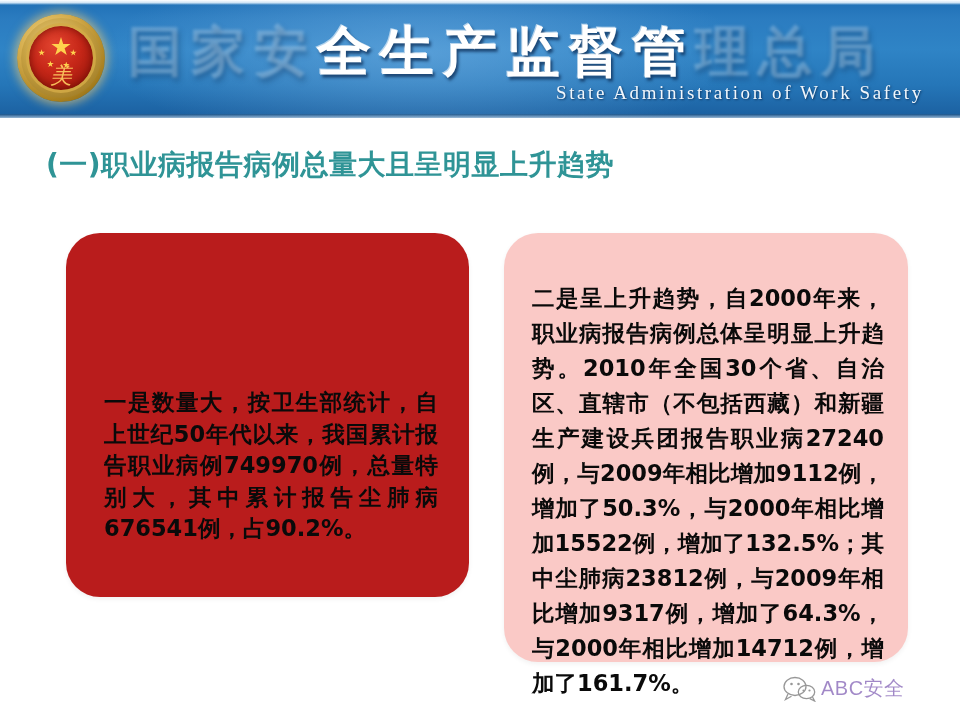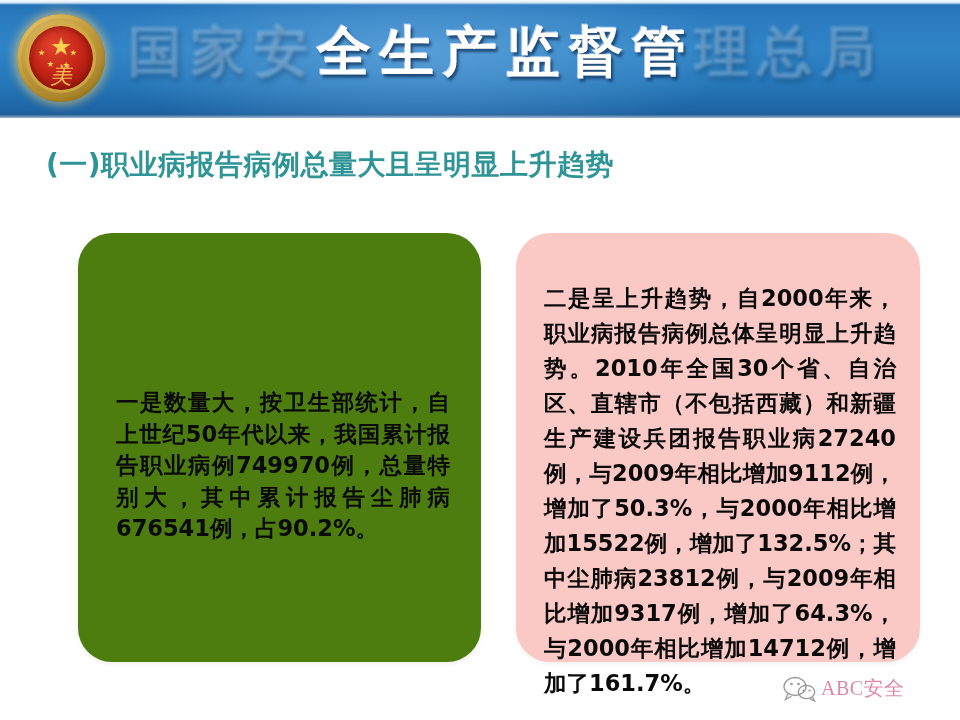--- a/index.html
+++ b/index.html
@@ -156,28 +156,27 @@
     color: #2f9496;
     letter-spacing: 0.5px;
     white-space: nowrap;
   }
 
   
   .box {
     position: absolute;
     box-sizing: border-box;
     border-radius: 34px;
-    margin-left: 12px;
   }
   .box-green {
     left: 66px;
     top: 233px;
     width: 403px;
-    height: 429px;
-    background: #4d7c0f;
+    height: 364px;
+    background: #b91c1c;
     box-shadow: 0 2px 5px rgba(0,0,0,0.06);
   }
   .box-pink {
     left: 504px;
     top: 233px;
     width: 404px;
     height: 429px;
     background: #fac9c6;
     box-shadow: 0 2px 5px rgba(0,0,0,0.06);
   }
@@ -215,23 +214,23 @@
     align-items: center;
     opacity: 0.52;
   }
   .watermark .wm-icon {
     width: 34px;
     height: 28px;
     margin-right: 5px;
     flex: none;
   }
   .watermark .wm-label {
-    font-family: Liberation Serif, serif;
+    font-family: Liberation Sans, sans-serif;
     font-size: 20px;
-    color: #be185d;
+    color: #4c1d95;
     letter-spacing: 0.5px;
     white-space: nowrap;
   }
 </style>
 </head>
 <body>
 
 <div class="banner">
   <div class="banner-top-edge"></div>
 
@@ -256,20 +255,21 @@
     <span class="ch">生</span>
     <span class="ch">产</span>
     <span class="ch">监</span>
     <span class="ch">督</span>
     <span class="ch">管</span>
     <span class="ch faded">理</span>
     <span class="ch faded">总</span>
     <span class="ch faded">局</span>
   </div>
 
+  <div class="banner-en">State  Administration  of  Work  Safety</div>
 </div>
 
 <div class="slide-title">(一)职业病报告病例总量大且呈明显上升趋势</div>
 
 <div class="box box-green">
   <div class="box-text green-text">一是数量大，按卫生部统计，自上世纪50年代以来，我国累计报告职业病例749970例，总量特别大，其中累计报告尘肺病676541例，占90.2%。</div>
 </div>
 
 <div class="box box-pink">
   <div class="box-text pink-text">二是呈上升趋势，自2000年来，职业病报告病例总体呈明显上升趋势。2010年全国30个省、自治区、直辖市（不包括西藏）和新疆生产建设兵团报告职业病27240例，与2009年相比增加9112例，增加了50.3%，与2000年相比增加15522例，增加了132.5%；其中尘肺病23812例，与2009年相比增加9317例，增加了64.3%，与2000年相比增加14712例，增加了161.7%。</div>

